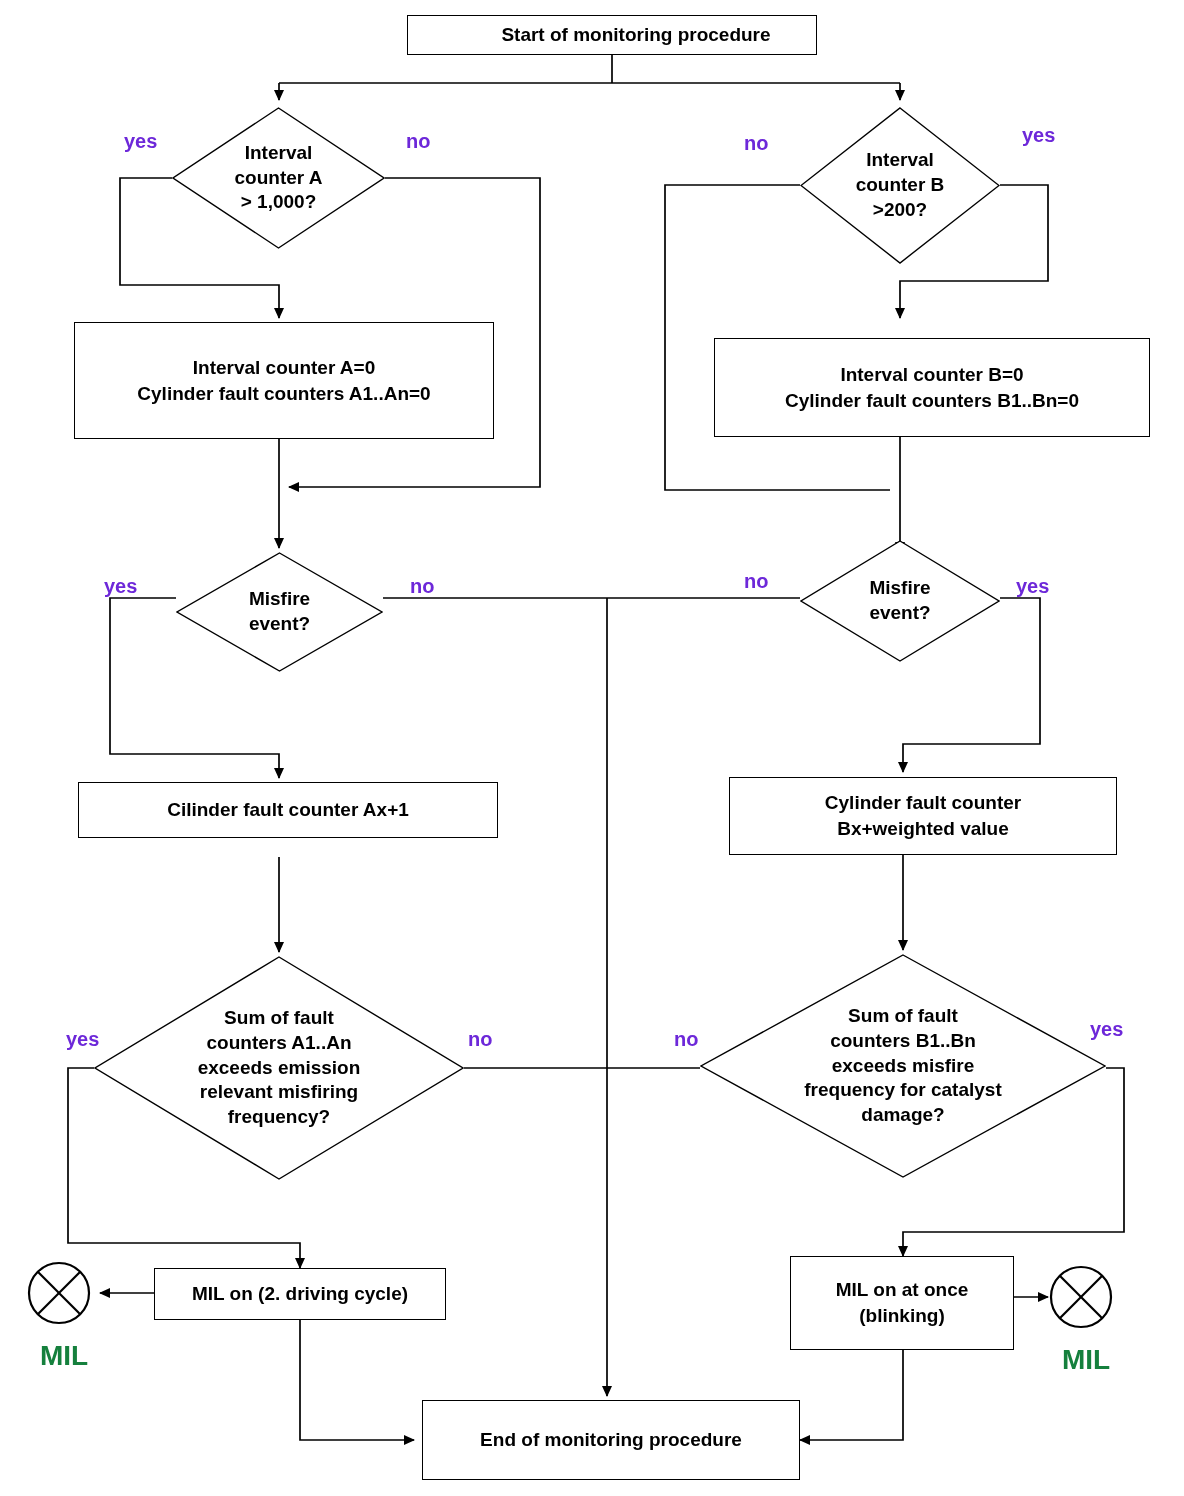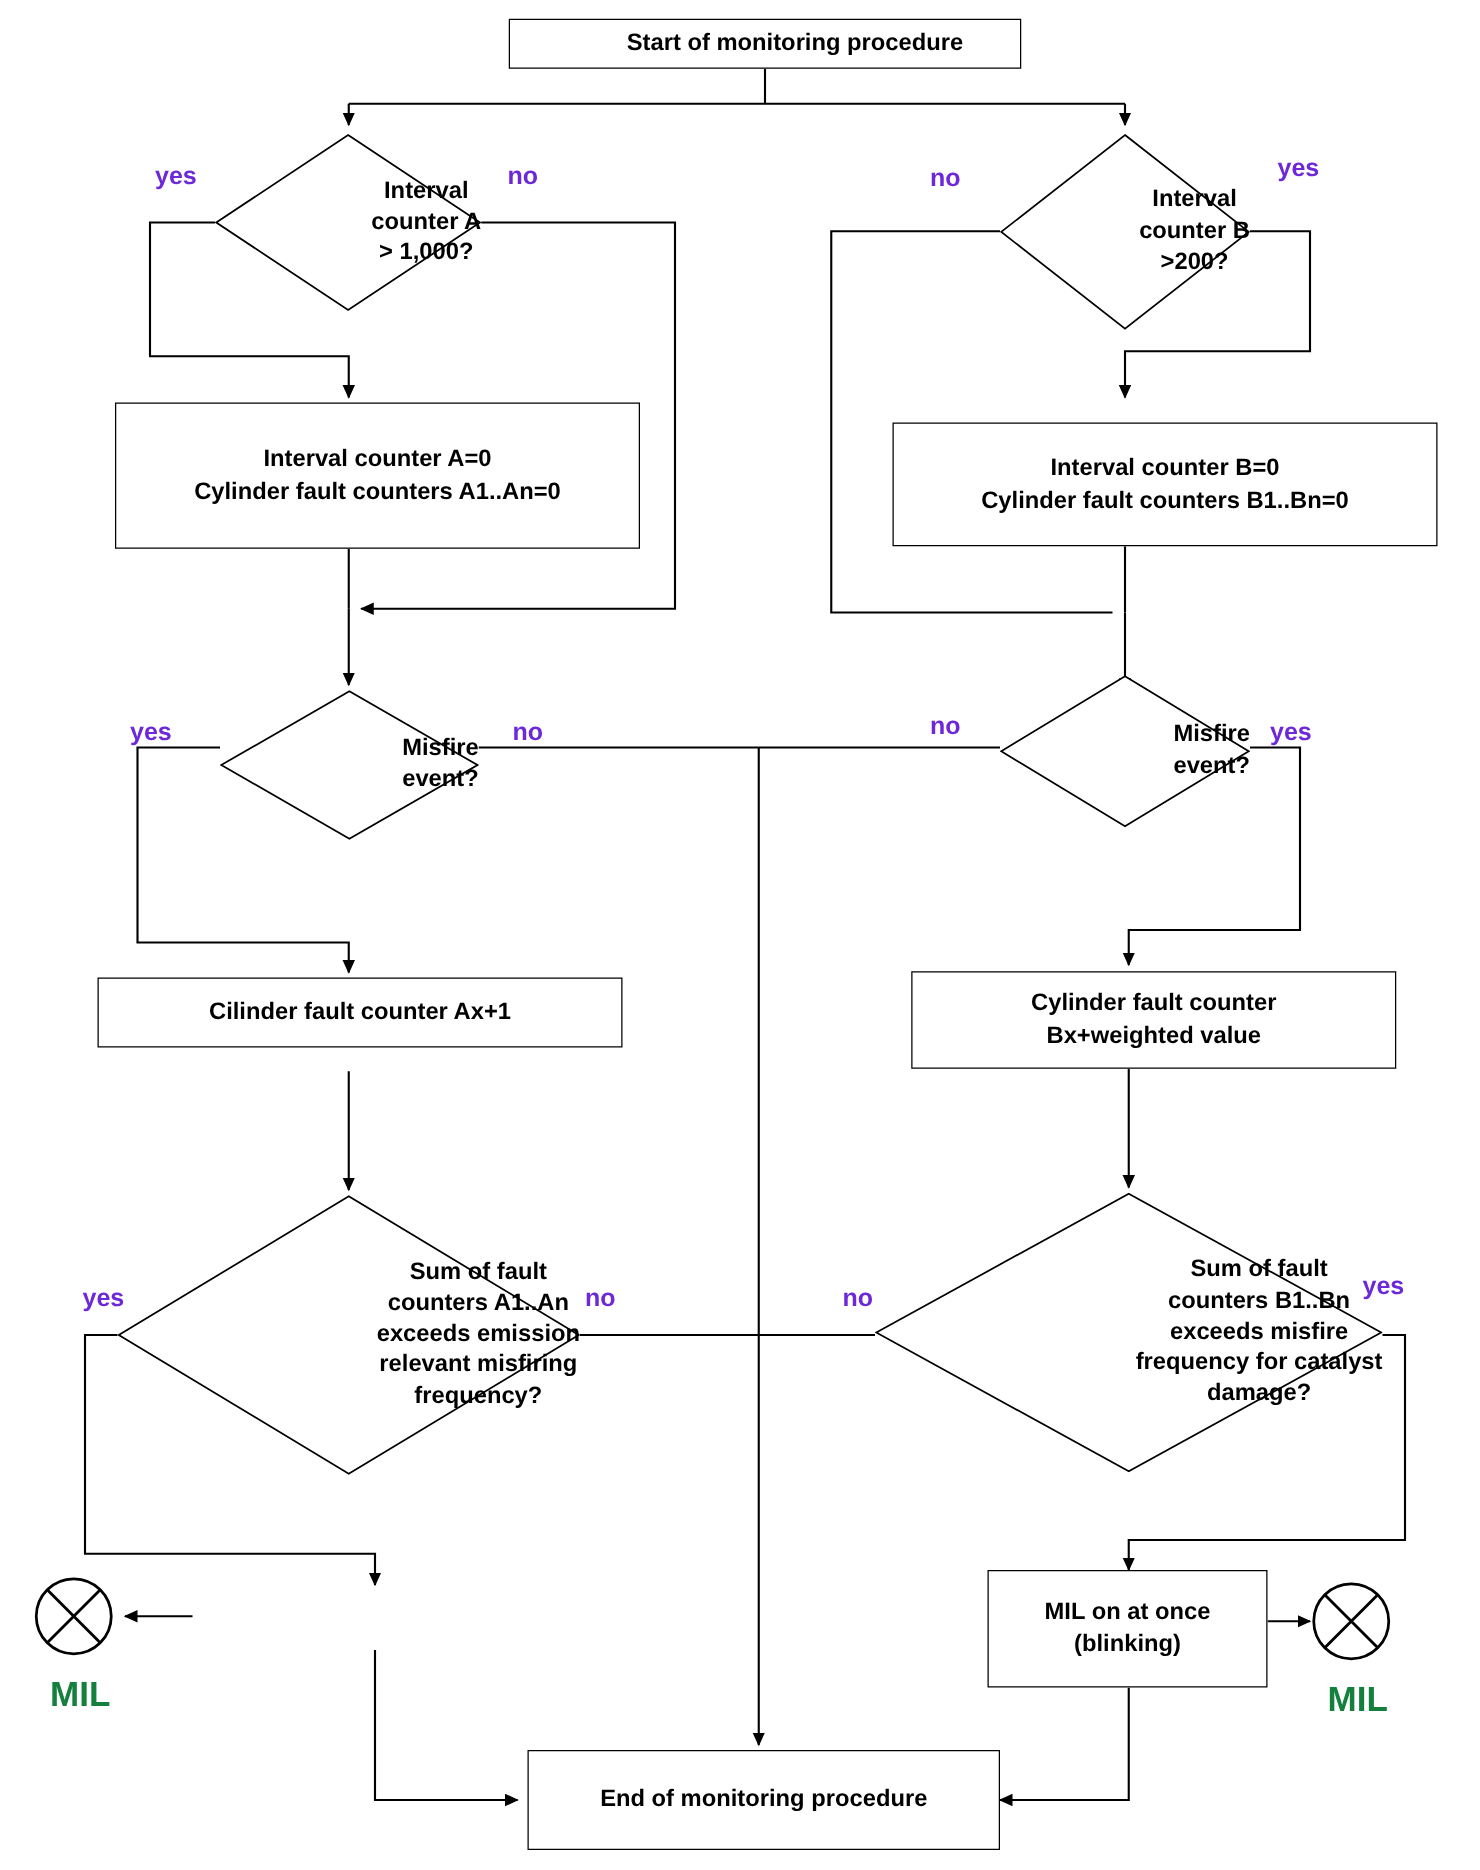--- a/index.html
+++ b/index.html
@@ -38,21 +38,21 @@
     font-size: 19px;
     line-height: 1.35;
     color: #000000;
     z-index: 3;
   }
   .proc .txt { padding: 0 6px; white-space: pre-line; }
   .decision {
     z-index: 3;
     display: flex;
     align-items: center;
-    justify-content: flex-end;
+    justify-content: center;
   }
   .decision svg {
     position: absolute;
     left: 0; top: 0;
     width: 100%;
     height: 100%;
   }
   .decision .dtext {
     position: relative;
     z-index: 2;
@@ -166,21 +166,21 @@
 
   <div class="node decision" style="left:800px; top:107px; width:200px; height:157px;">
     <svg viewBox="0 0 200 157" preserveAspectRatio="none">
       <polygon points="100,1 199,78.5 100,156 1,78.5" fill="#fff" stroke="#000" stroke-width="1.4"></polygon>
     </svg>
     <span class="dtext">Interval
 counter B
 &gt;200?</span>
   </div>
 
-  <div class="node proc" style="left:92px; top:322px; width:420px; height:117px;">
+  <div class="node proc" style="left:74px; top:322px; width:420px; height:117px;">
     <span class="txt">Interval counter A=0
 Cylinder fault counters A1..An=0</span>
   </div>
 
   <div class="node proc" style="left:714px; top:338px; width:436px; height:99px;">
     <span class="txt">Interval counter B=0
 Cylinder fault counters B1..Bn=0</span>
   </div>
 
   <div class="node decision" style="left:176px; top:552px; width:207px; height:120px;">
@@ -223,20 +223,23 @@
     <svg viewBox="0 0 406 224" preserveAspectRatio="none">
       <polygon points="203,1 405,112 203,223 1,112" fill="#fff" stroke="#000" stroke-width="1.4"></polygon>
     </svg>
     <span class="dtext">Sum of  fault
 counters B1..Bn
 exceeds misfire
 frequency for catalyst
 damage?</span>
   </div>
 
+  <div class="node proc" style="left:154px; top:1268px; width:292px; height:52px;">
+    <span class="txt">MIL on (2. driving cycle)</span>
+  </div>
 
   <div class="node proc" style="left:422px; top:1400px; width:378px; height:80px;">
     <span class="txt">End of monitoring procedure</span>
   </div>
 
   <div class="node proc" style="left:790px; top:1256px; width:224px; height:94px;">
     <span class="txt">MIL on at once
 (blinking)</span>
   </div>
 

